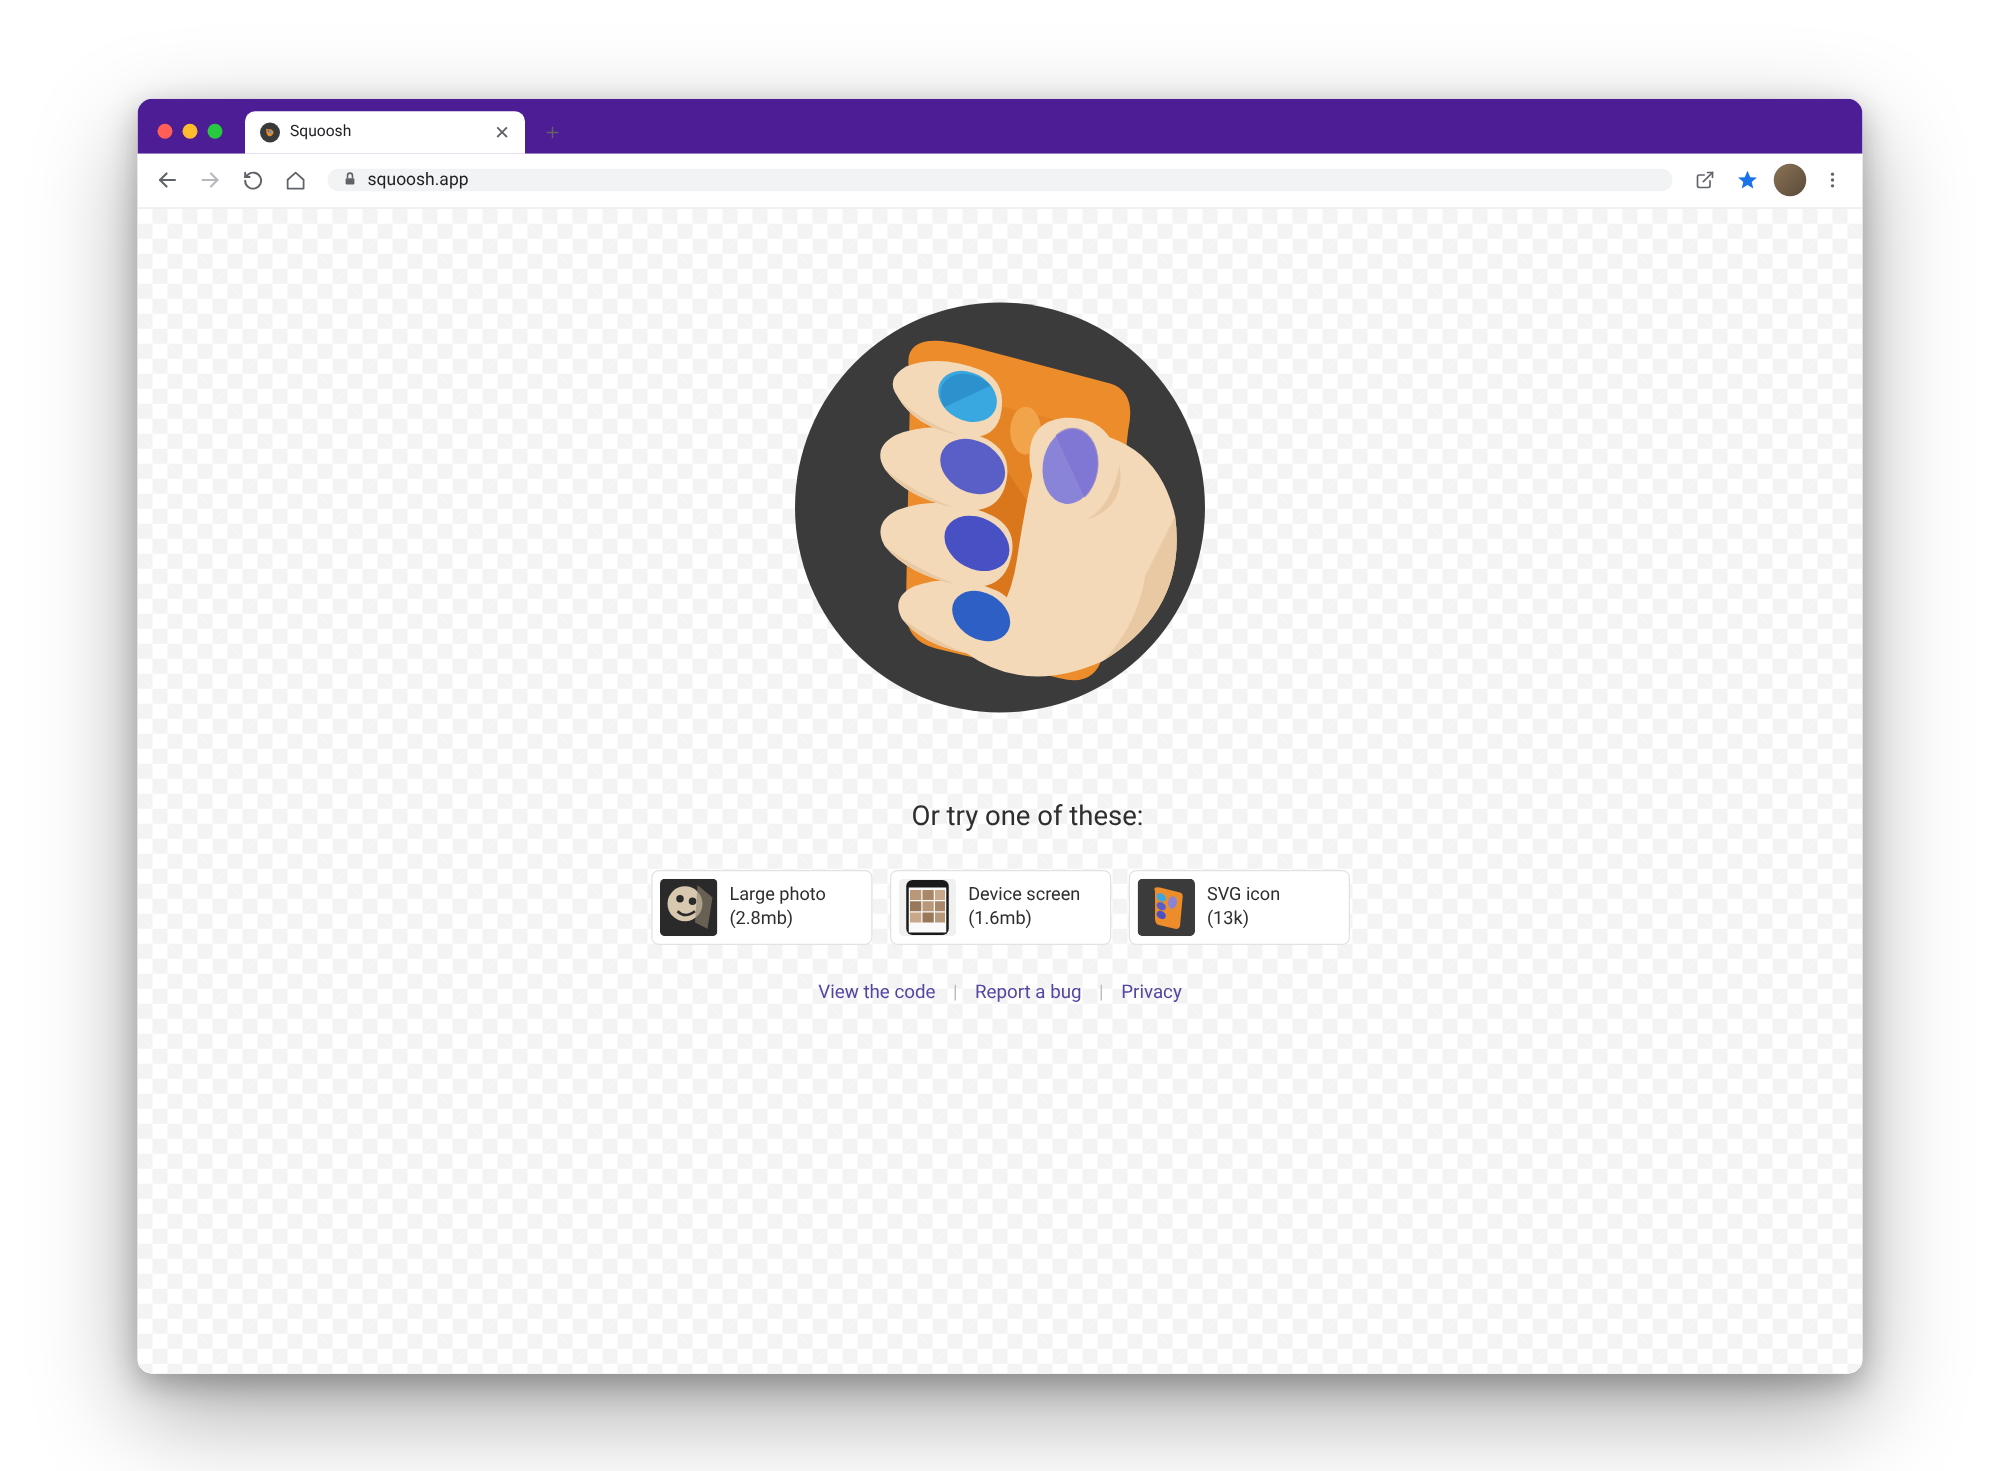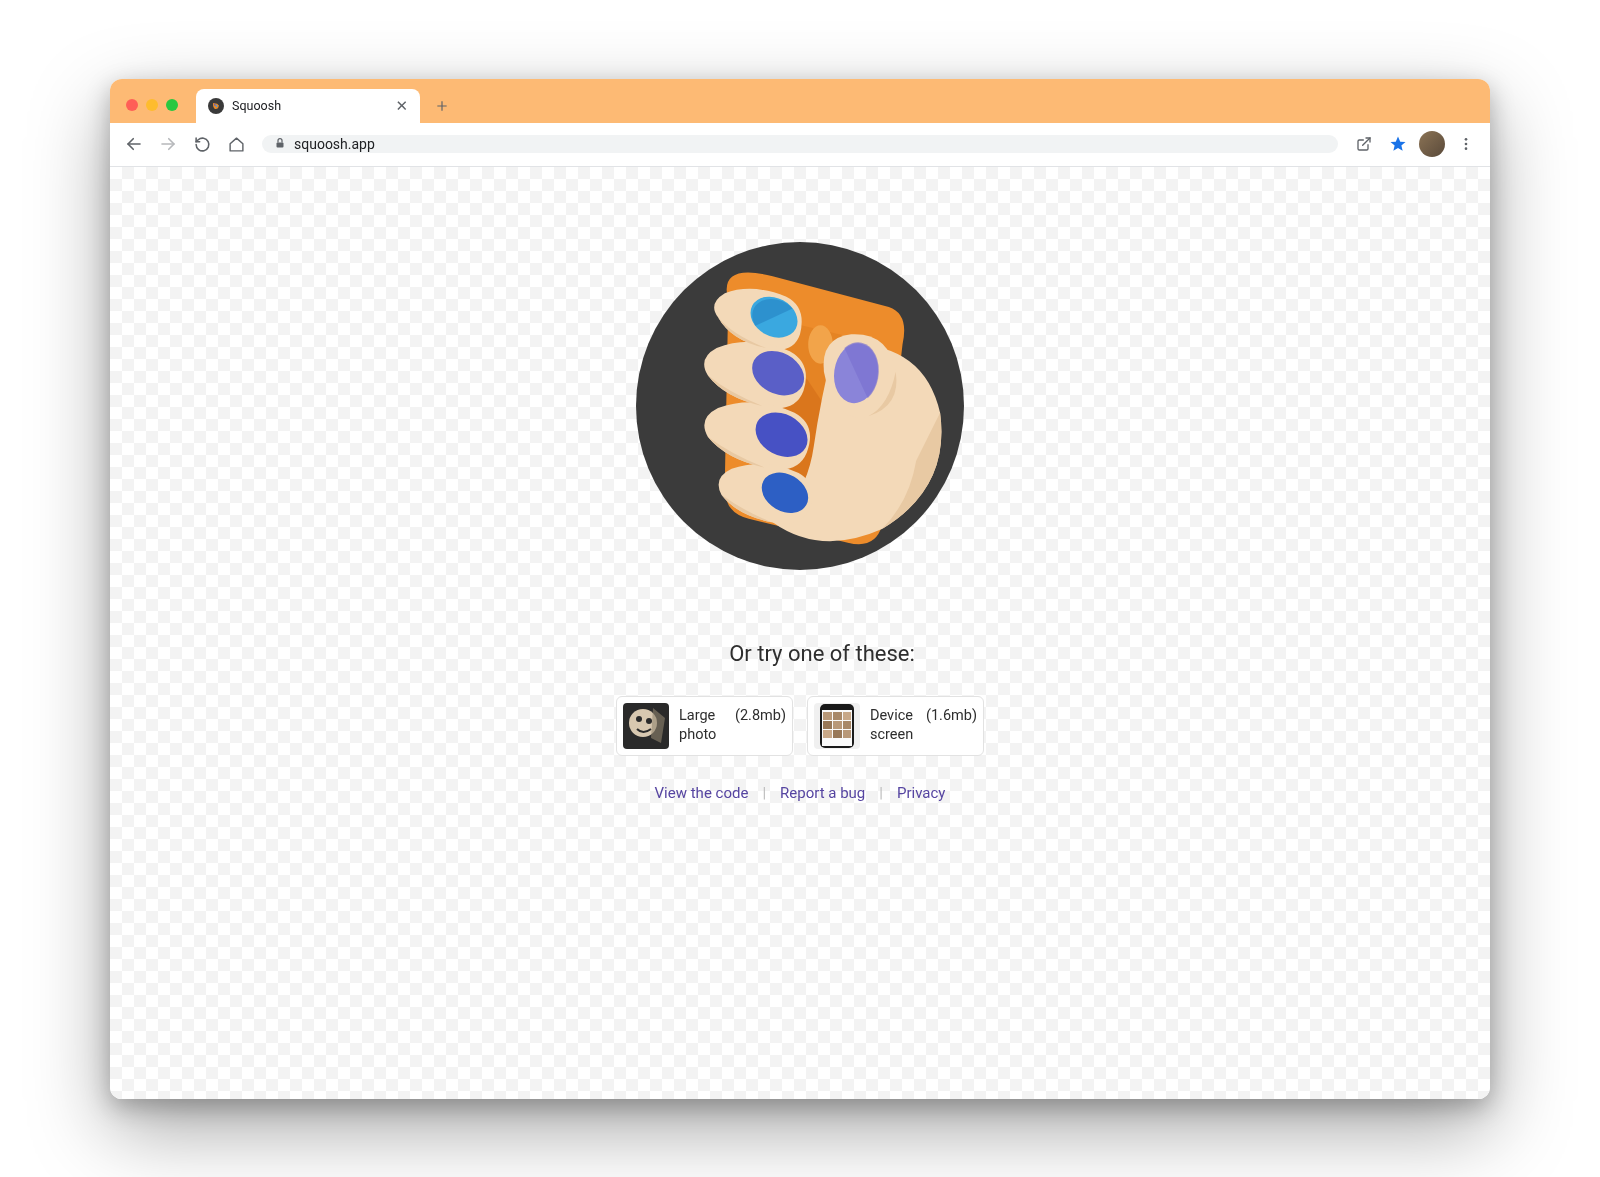--- a/index.html
+++ b/index.html
@@ -18,21 +18,21 @@
       background: #fff;
       border-radius: 12px;
       box-shadow: 0 30px 80px rgba(0,0,0,0.35), 0 8px 24px rgba(0,0,0,0.25);
       overflow: hidden;
       display: flex;
       flex-direction: column;
     }
     
     .chrome-tabs {
       height: 44px;
-      background: #fdba74;
+      background: #4c1d95;
       display: flex;
       align-items: flex-end;
       padding-left: 12px;
     }
     .traffic-lights { display: flex; gap: 8px; align-items: center; margin-bottom: 12px; margin-right: 18px; margin-left: 4px;}
     .tl { width: 12px; height: 12px; border-radius: 50%; }
     .tl-r { background: #ff5f57; }
     .tl-y { background: #febc2e; }
     .tl-g { background: #28c840; }
     .tab {
@@ -125,21 +125,21 @@
       background: #fff;
       border: 1px solid #e2e2e2;
       border-radius: 6px;
       display: flex;
       align-items: center;
       padding: 6px;
       gap: 10px;
       cursor: pointer;
     }
     .thumb { width: 46px; height: 46px; border-radius: 4px; overflow: hidden; flex-shrink: 0; }
-    .card-text { display:flex; flex-direction:row; line-height:1.25; }
+    .card-text { display:flex; flex-direction:column; line-height:1.25; }
     .card-label { font-size: 14.5px; color: #2e2e2e; }
     .card-size { font-size: 14.5px; color: #2e2e2e; }
     .footer {
       margin-top: 28px;
       display: flex;
       align-items: center;
       gap: 14px;
       font-size: 15px;
     }
     .footer a { color: #5645a1; text-decoration: none; cursor:pointer; }
@@ -307,20 +307,36 @@
               <rect x="9" y="27" width="9" height="8" fill="#c8a888"></rect>
               <rect x="19" y="27" width="9" height="8" fill="#987858"></rect>
               <rect x="29" y="27" width="8" height="8" fill="#b89878"></rect>
             </svg>
         </div>
         <div class="card-text">
           <span class="card-label">Device screen</span>
           <span class="card-size">(1.6mb)</span>
         </div>
       </div>
+      <div class="card">
+        <div class="thumb">
+          <svg viewBox="0 0 46 46" width="46" height="46">
+              <rect width="46" height="46" rx="4" fill="#3b3b3b"></rect>
+              <path d="M14 10 Q12 6 18 7 L34 11 Q37 12 36 16 L34 38 Q33 41 30 40 L17 37 Q14 36 14 32 Z" fill="#ed8c2b"></path>
+              <ellipse cx="19" cy="15" rx="3" ry="4" transform="rotate(-55 19 15)" fill="#3aa8e0"></ellipse>
+              <ellipse cx="19" cy="22" rx="3" ry="4" transform="rotate(-55 19 22)" fill="#5a5fc7"></ellipse>
+              <ellipse cx="19" cy="29" rx="3" ry="4" transform="rotate(-55 19 29)" fill="#4751c4"></ellipse>
+              <ellipse cx="28" cy="19" rx="3.5" ry="5" transform="rotate(8 28 19)" fill="#8a84d9"></ellipse>
+            </svg>
+        </div>
+        <div class="card-text">
+          <span class="card-label">SVG icon</span>
+          <span class="card-size">(13k)</span>
+        </div>
+      </div>
     </div>
 
     <div class="footer">
       <a>View the code</a>
       <span class="divider">|</span>
       <a>Report a bug</a>
       <span class="divider">|</span>
       <a>Privacy</a>
     </div>
   </div>

